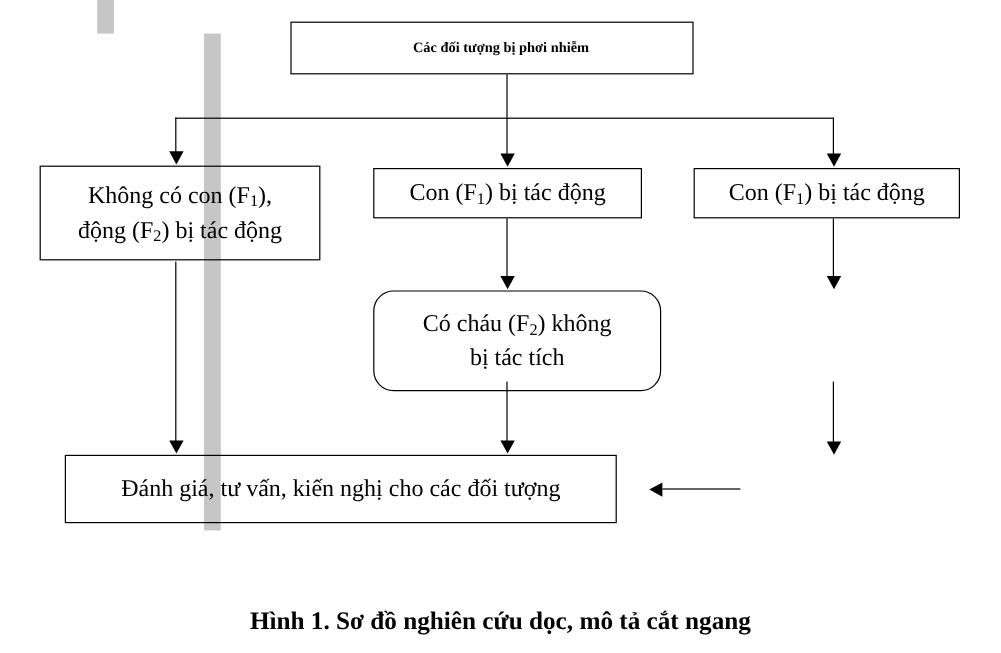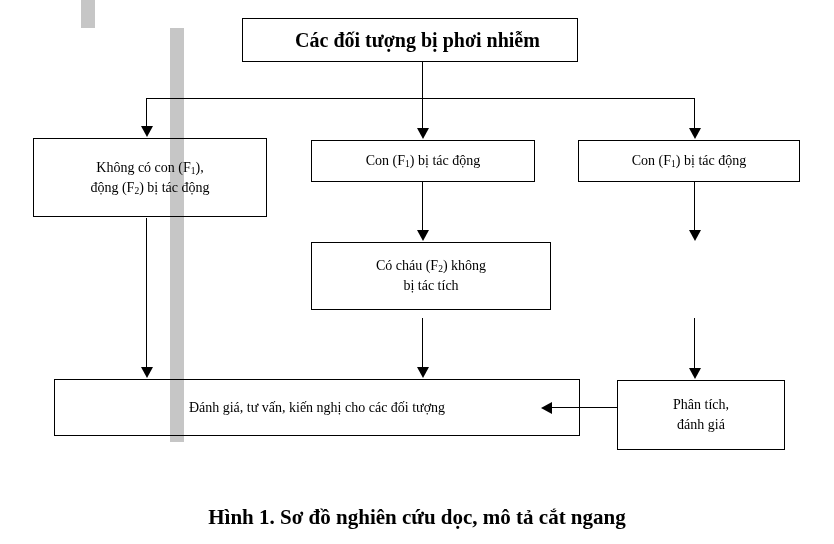--- a/index.html
+++ b/index.html
@@ -23,26 +23,26 @@
     position: absolute;
     box-sizing: border-box;
     border: 1px solid #000000;
     background: transparent;
     display: flex;
     align-items: center;
     justify-content: center;
     text-align: center;
     line-height: 1.42;
     color: #000000;
-    font-size: 14px;
+    font-size: 20px;
     padding: 2px 6px;
   }
   .node.title-node {
     font-weight: bold;
-    font-size: 20px;
+    font-size: 12px;
     padding-left: 21px;
   }
   .node .txt {
     display: block;
     white-space: pre-line;
   }
   sub {
     font-size: 0.68em;
     vertical-align: -0.22em;
     line-height: 0;
@@ -124,43 +124,37 @@
 
   <div class="edge v" style="left:146px; top:218px; width:1px; height:150px;"></div>
   <div class="arrowhead down" style="left:141px; top:367px;"></div>
 
   <div class="edge v" style="left:422px; top:182px; width:1px; height:49px;"></div>
   <div class="arrowhead down" style="left:417px; top:230px;"></div>
 
   <div class="edge v" style="left:694px; top:182px; width:1px; height:49px;"></div>
   <div class="arrowhead down" style="left:689px; top:230px;"></div>
 
-  <div class="node" style="left:311px; top:242px; width:240px; height:68px;">
+  <div class="node" style="left:311px; top:242px; width:240px; height:84px;border-radius:17px;">
     <span>
       <span>Có cháu (F</span><sub>2</sub><span>) không</span><br>
       <span>bị tác tích</span>
     </span>
   </div>
 
 
   <div class="edge v" style="left:422px; top:318px; width:1px; height:50px;"></div>
   <div class="arrowhead down" style="left:417px; top:367px;"></div>
 
   <div class="edge v" style="left:694px; top:318px; width:1px; height:51px;"></div>
   <div class="arrowhead down" style="left:689px; top:368px;"></div>
 
-  <div class="node" style="left:54px; top:379px; width:526px; height:57px;">
+  <div class="node" style="left:54px; top:379px; width:460px; height:57px;">
     <span class="txt">Đánh giá, tư vấn, kiến nghị cho các đối tượng</span>
   </div>
 
-  <div class="node" style="left:617px; top:380px; width:168px; height:70px;">
-    <span>
-      <span>Phân tích,</span><br>
-      <span>đánh giá</span>
-    </span>
-  </div>
 
   <div class="edge h" style="left:552px; top:407px; width:65px; height:1px;"></div>
   <div class="arrowhead left" style="left:541px; top:402px;"></div>
 
   <div class="caption" style="top:505px;">Hình 1. Sơ đồ nghiên cứu dọc, mô tả cắt ngang</div>
 
 </div>
 
 </body></html>

